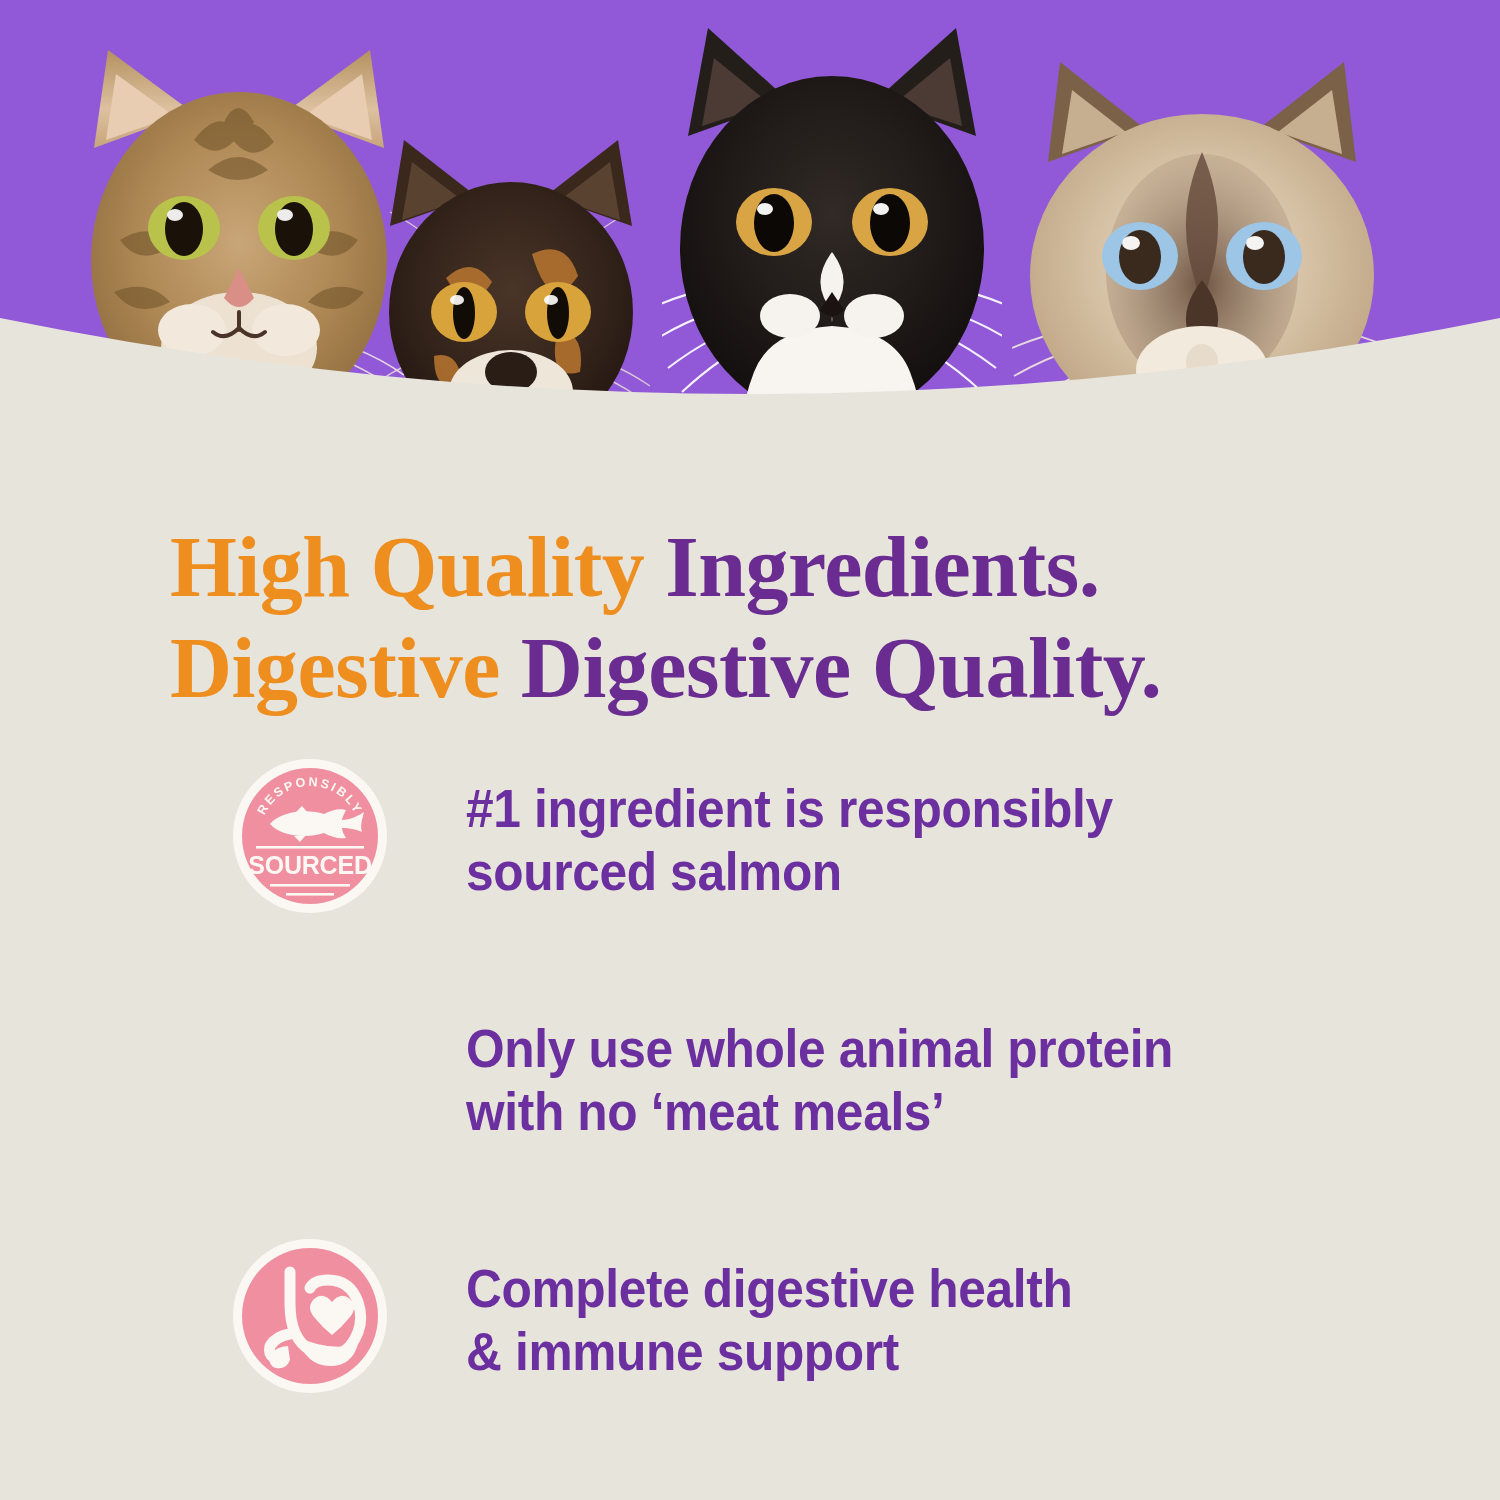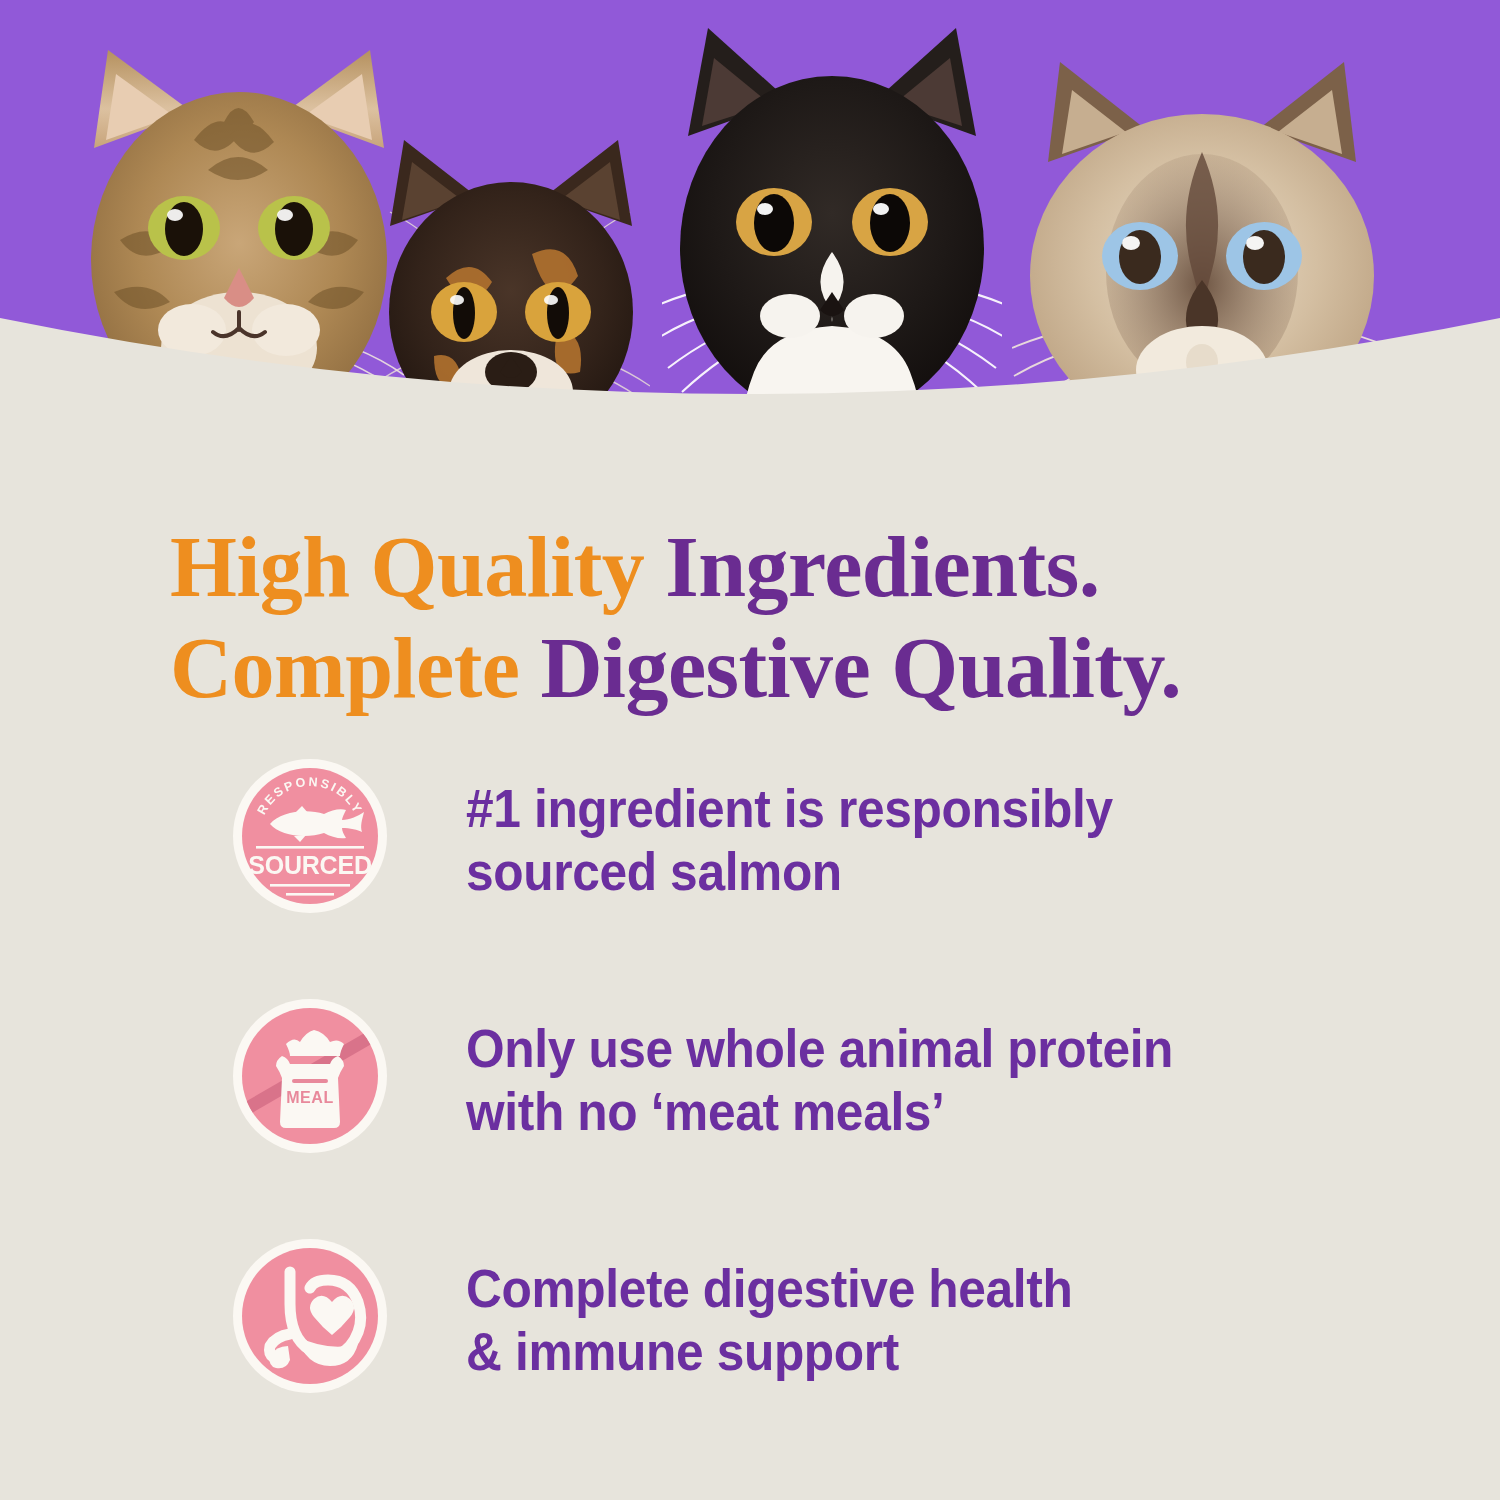--- a/index.html
+++ b/index.html
@@ -295,21 +295,21 @@
     <svg id="hero-arc" viewBox="0 0 1500 430" preserveAspectRatio="none">
       <path d="M0 430 L0 318 Q750 470 1500 318 L1500 430 Z" fill="#E7E4DC"></path>
     </svg>
   </div>
 
   <div id="headline">
     <div class="head-line">
       <span class="hl-orange">High Quality </span><span class="hl-purple">Ingredients.</span>
     </div>
     <div class="head-line">
-      <span class="hl-orange">Complete </span><span class="hl-purple">Digestive Quality.</span>
+      <span class="hl-orange">Digestive </span><span class="hl-purple">Digestive Quality.</span>
     </div>
   </div>
 
   <div id="features">
 
     <div class="feature-row">
       <div class="badge-wrap">
         <svg viewBox="0 0 156 156" width="156" height="156">
           <circle cx="78" cy="78" r="77" fill="#FBF8F3"></circle>
           <circle cx="78" cy="78" r="68" fill="#F08FA0"></circle>
@@ -336,43 +336,20 @@
           <rect x="54" y="135" width="48" height="2.6" fill="#FBF8F3"></rect>
         </svg>
       </div>
       <div class="feature-text">
         <span class="ln">#1 ingredient is responsibly</span>
         <span class="ln">sourced salmon</span>
       </div>
     </div>
 
     <div class="feature-row">
-      <div class="badge-wrap">
-        <svg viewBox="0 0 156 156" width="156" height="156">
-          <circle cx="78" cy="78" r="77" fill="#FBF8F3"></circle>
-          <circle cx="78" cy="78" r="68" fill="#F08FA0"></circle>
-          <clipPath id="clipcirc2">
-              <circle cx="78" cy="78" r="68"></circle>
-            </clipPath>
-
-          <g clip-path="url(#clipcirc2)">
-            <rect x="-20" y="68" width="200" height="13" fill="#D9738A" transform="rotate(-30 78 78)"></rect>
-          </g>
-
-          <g fill="#FBF8F3">
-            <path d="M54 46 q8 -8 14 -2 q6 -10 14 -12 q10 2 16 12 q8 -4 14 2
-                     q-4 8 -4 12 l-50 0 q0 -4 -4 -12 Z"></path>
-            <path d="M50 58 q6 2 8 8 l40 0 q2 -6 8 -8
-                     q6 4 6 10 q-4 6 -6 12 l2 44 q0 6 -6 6 l-48 0 q-6 0 -6 -6
-                     l2 -44 q-2 -6 -6 -12 q0 -6 6 -10 Z"></path>
-          </g>
-          <rect x="60" y="81" width="36" height="4" rx="2" fill="#E8899B"></rect>
-          <text x="78" y="105" text-anchor="middle" font-family="Liberation Sans, sans-serif" font-size="16" font-weight="bold" fill="#E8899B" letter-spacing="0.6">MEAL</text>
-        </svg>
-      </div>
       <div class="feature-text">
         <span class="ln">Only use whole animal protein</span>
         <span class="ln">with no ‘meat meals’</span>
       </div>
     </div>
 
     <div class="feature-row">
       <div class="badge-wrap">
         <svg viewBox="0 0 156 156" width="156" height="156">
           <circle cx="78" cy="78" r="77" fill="#FBF8F3"></circle>

